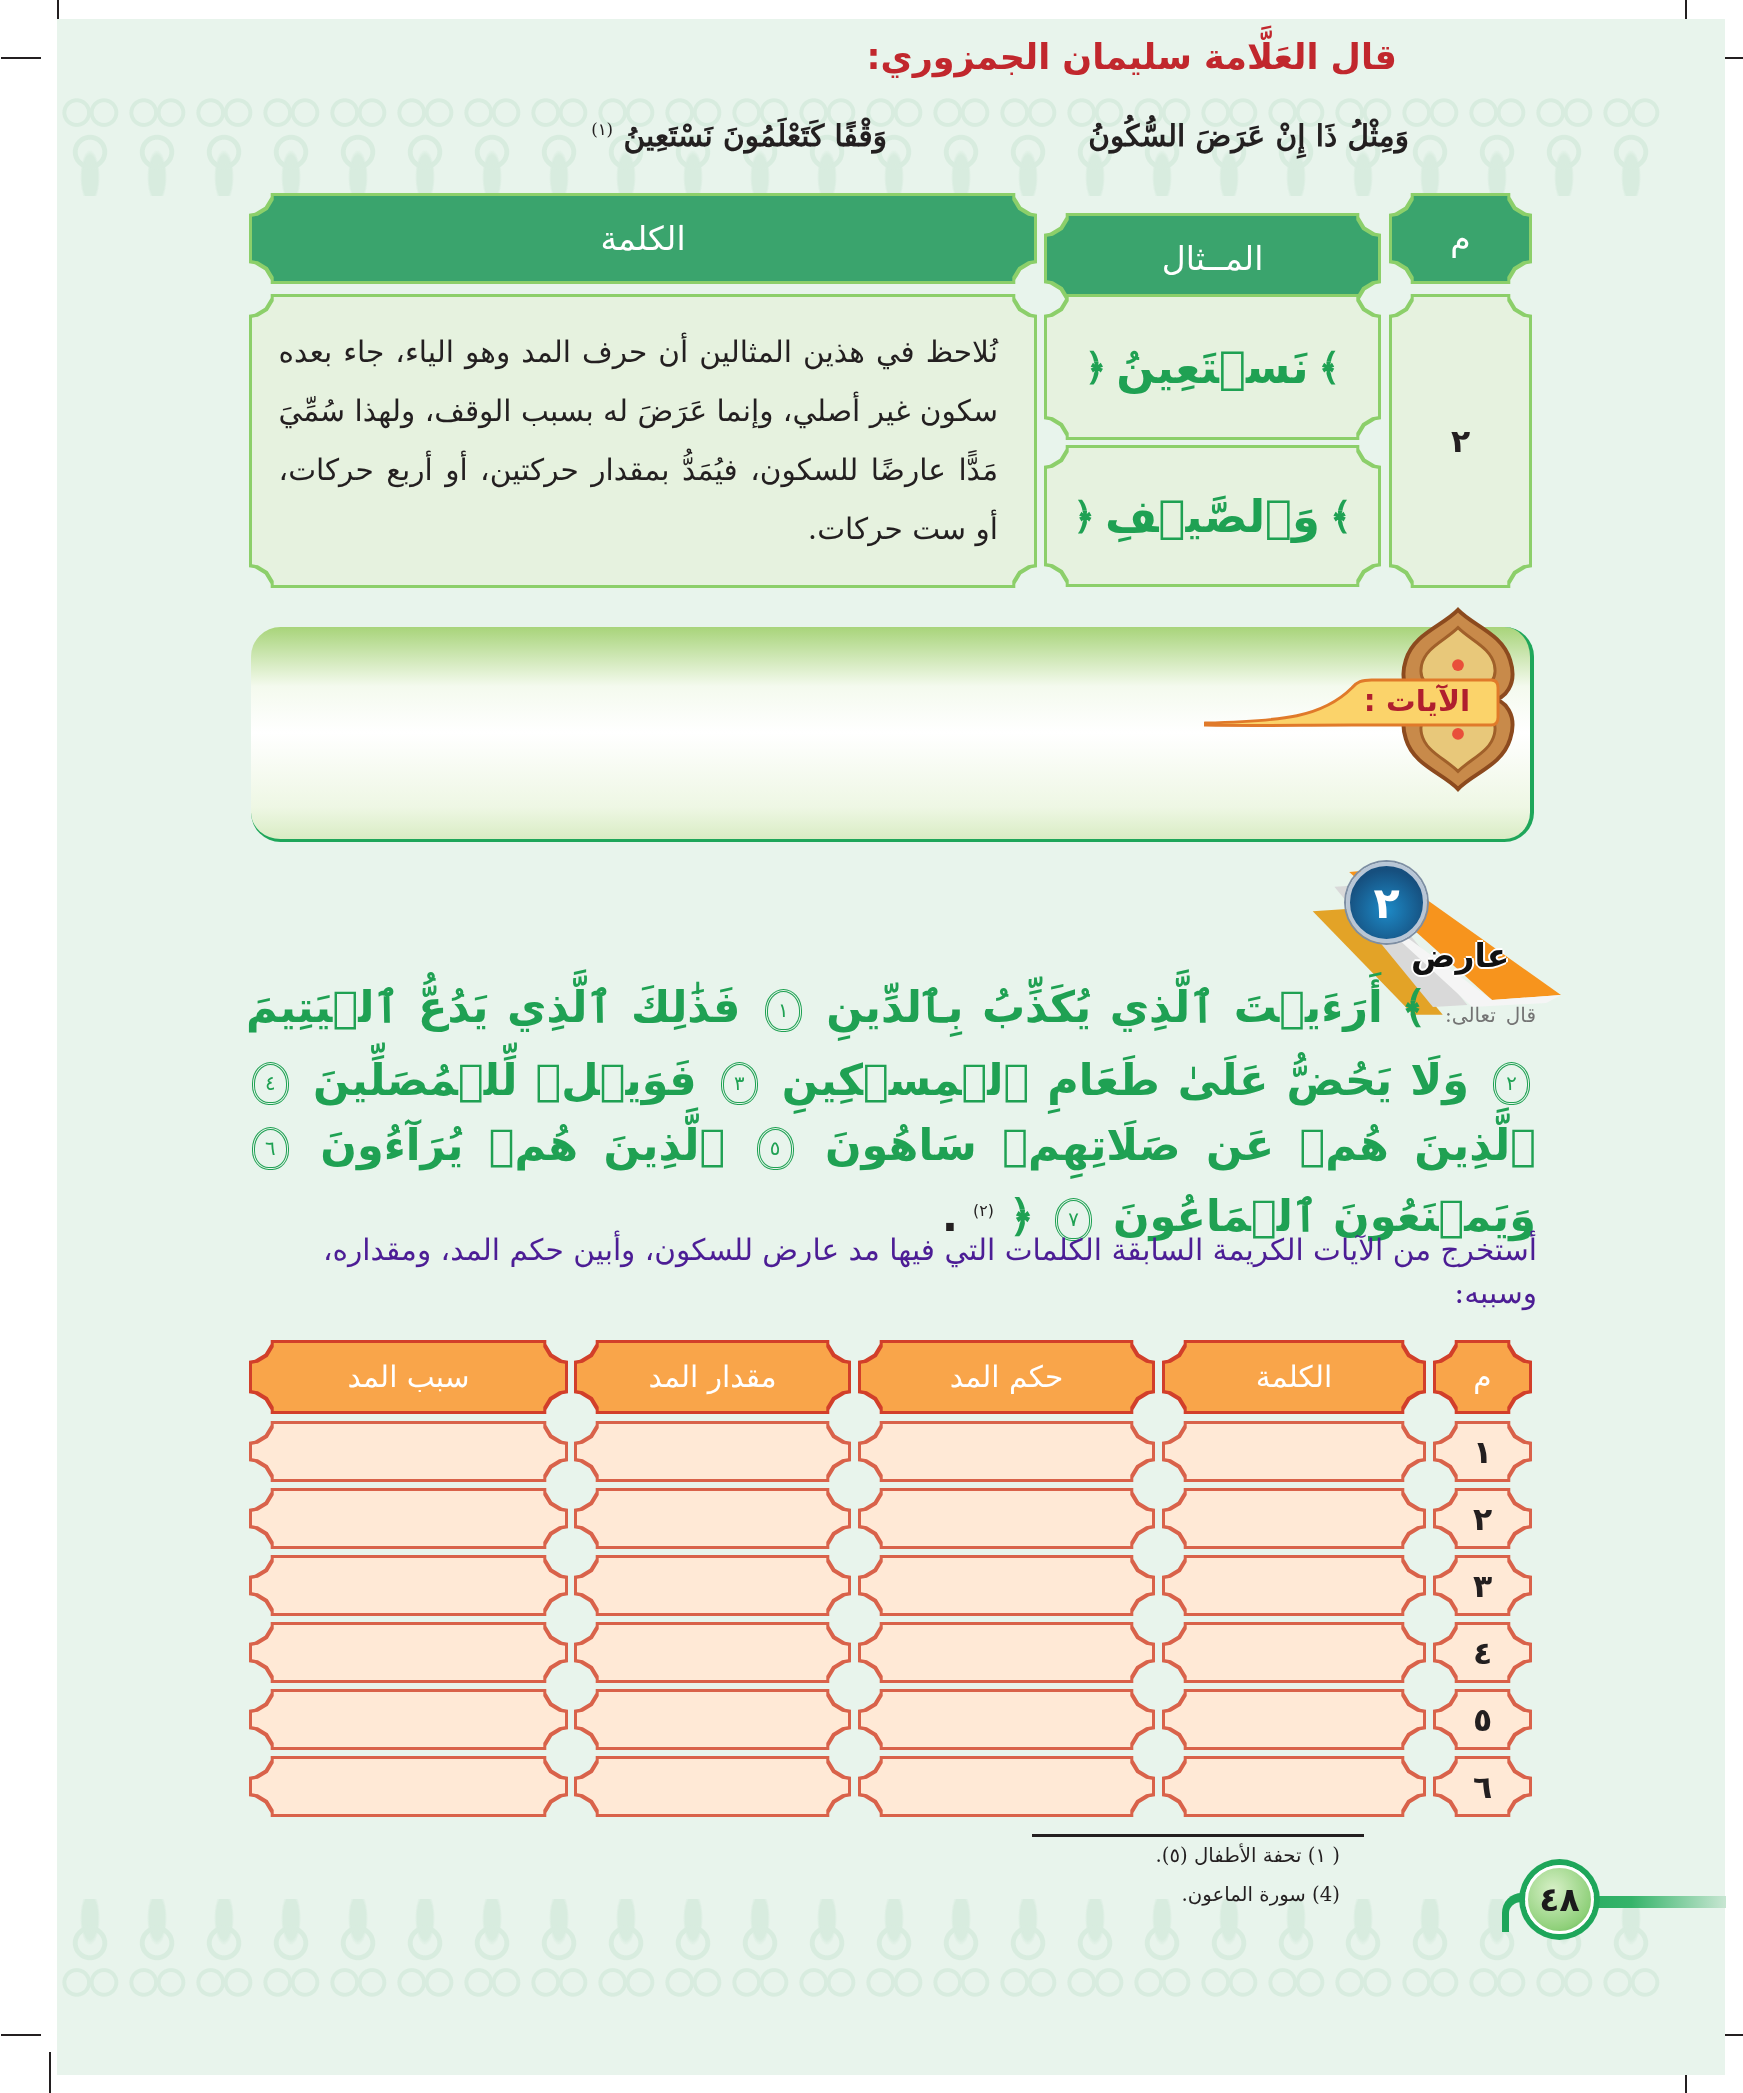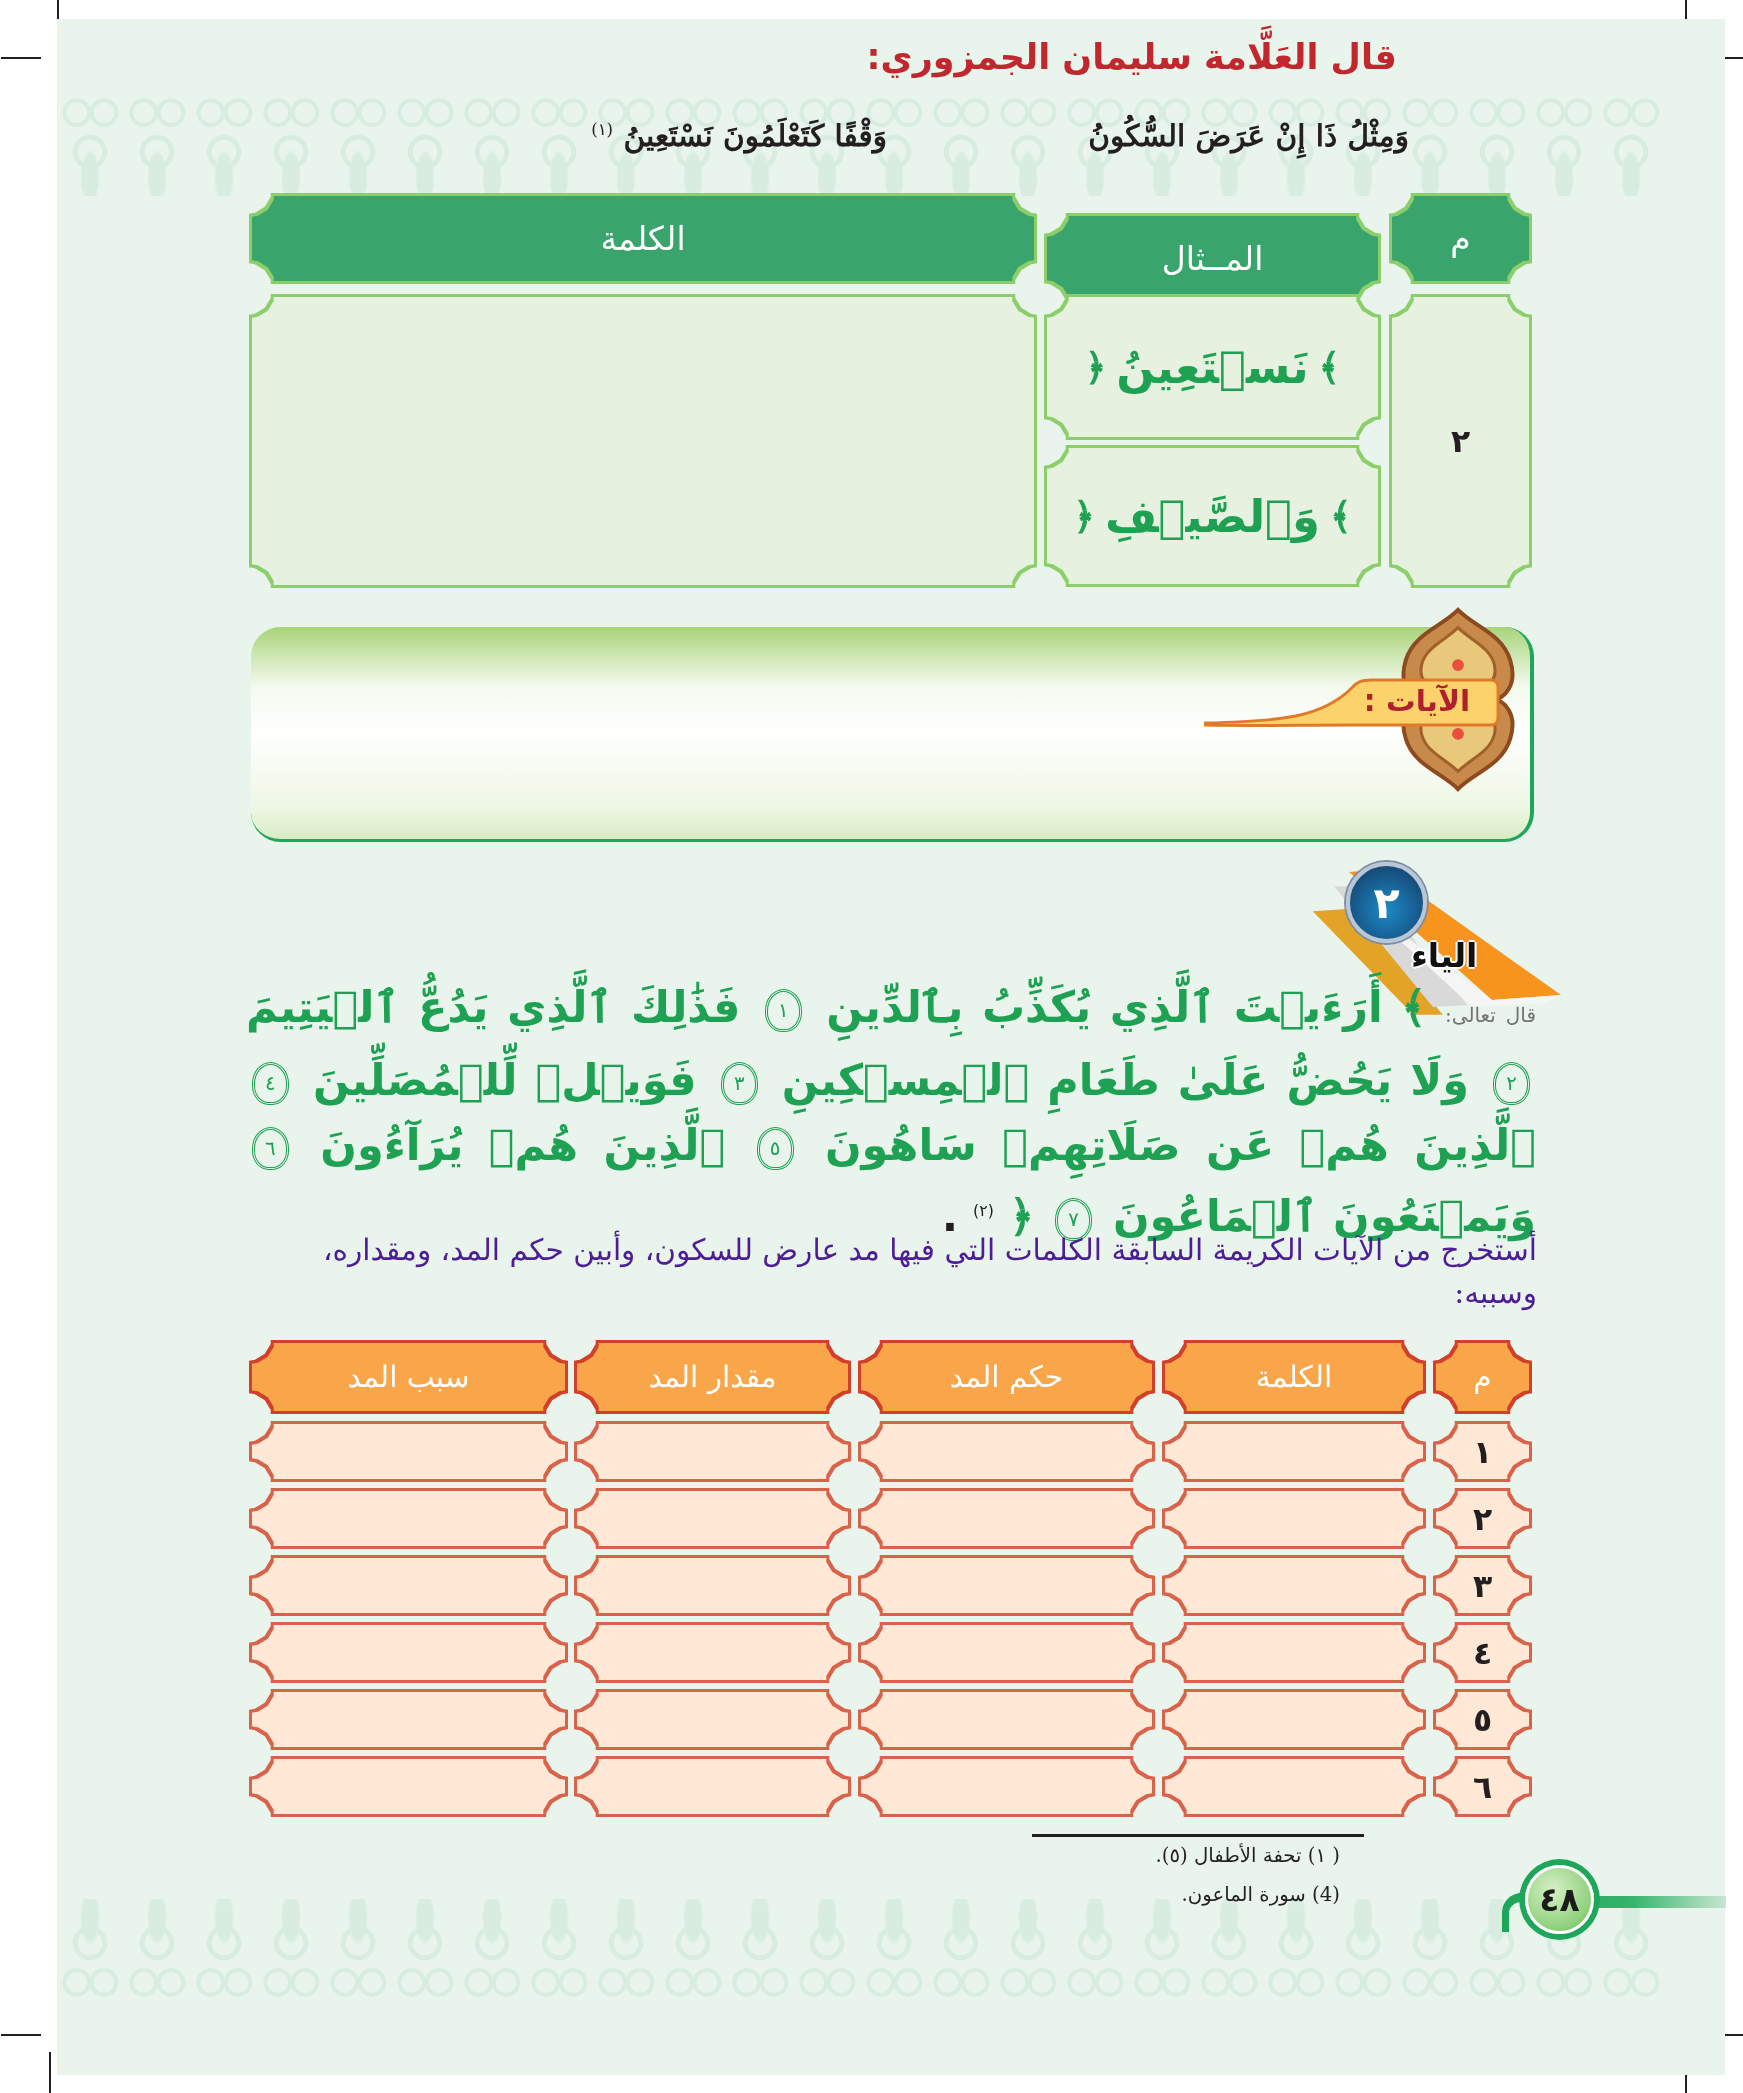--- a/index.html
+++ b/index.html
@@ -192,20 +192,21 @@
   <div class="cell g-body" style="left:1044px;top:445px;width:337px;height:142px;">
     <div class="inner"></div>
     <span class="txt example-word">
       <span class="orn-bracket">﴾</span>
       <span>وَٱلصَّيۡفِ</span>
       <span class="orn-bracket">﴿</span>
     </span>
   </div>
   <div class="cell g-body" style="left:249px;top:294px;width:788px;height:294px;">
     <div class="inner"></div>
+    <p class="txt explain-txt">نُلاحظ في هذين المثالين أن حرف المد وهو الياء، جاء بعده سكون غير أصلي، وإنما عَرَضَ له بسبب الوقف، ولهذا سُمِّيَ مَدًّا عارضًا للسكون، فيُمَدُّ بمقدار حركتين، أو أربع حركات، أو ست حركات.</p>
   </div>
 </div>
 
 <div class="shahid"></div>
 <div class="shahid-title">قال العَلَّامة سليمان الجمزوري:</div>
 <div class="verse-half verse-right">وَمِثْلُ ذَا إِنْ عَرَضَ السُّكُونُ</div>
 <div class="verse-half verse-left">
   <span>وَقْفًا كَتَعْلَمُونَ نَسْتَعِينُ</span>
   <sup>(١)</sup>
 </div>
@@ -222,21 +223,21 @@
 </svg>
 <div class="shahid-banner-label">الآيات :</div>
 
 <svg class="activity" viewBox="0 0 270 160">
   <polygon points="18,55 60,52 150,160 120,160" fill="#e3a327"></polygon>
   <polygon points="40,30 75,28 175,150 140,152" fill="#d9d9d9"></polygon>
   <polygon points="55,15 90,12 270,140 200,145 " fill="#f7941d"></polygon>
   <polygon points="60,42 200,145 270,140 255,148 180,152" fill="#f5f5f5"></polygon>
 </svg>
 <div class="activity-num">٢</div>
-<div class="activity-label">الياء</div>
+<div class="activity-label">عارض</div>
 
 <div class="quran">
   <span class="intro">قال تعالى:</span>
   <span>﴾</span>
   <span>أَرَءَيۡتَ ٱلَّذِي يُكَذِّبُ بِٱلدِّينِ</span>
   <span class="ayah-no">١</span>
   <span>فَذَٰلِكَ ٱلَّذِي يَدُعُّ ٱلۡيَتِيمَ</span>
   <span class="ayah-no">٢</span>
   <span>وَلَا يَحُضُّ عَلَىٰ طَعَامِ ٱلۡمِسۡكِينِ</span>
   <span class="ayah-no">٣</span>

